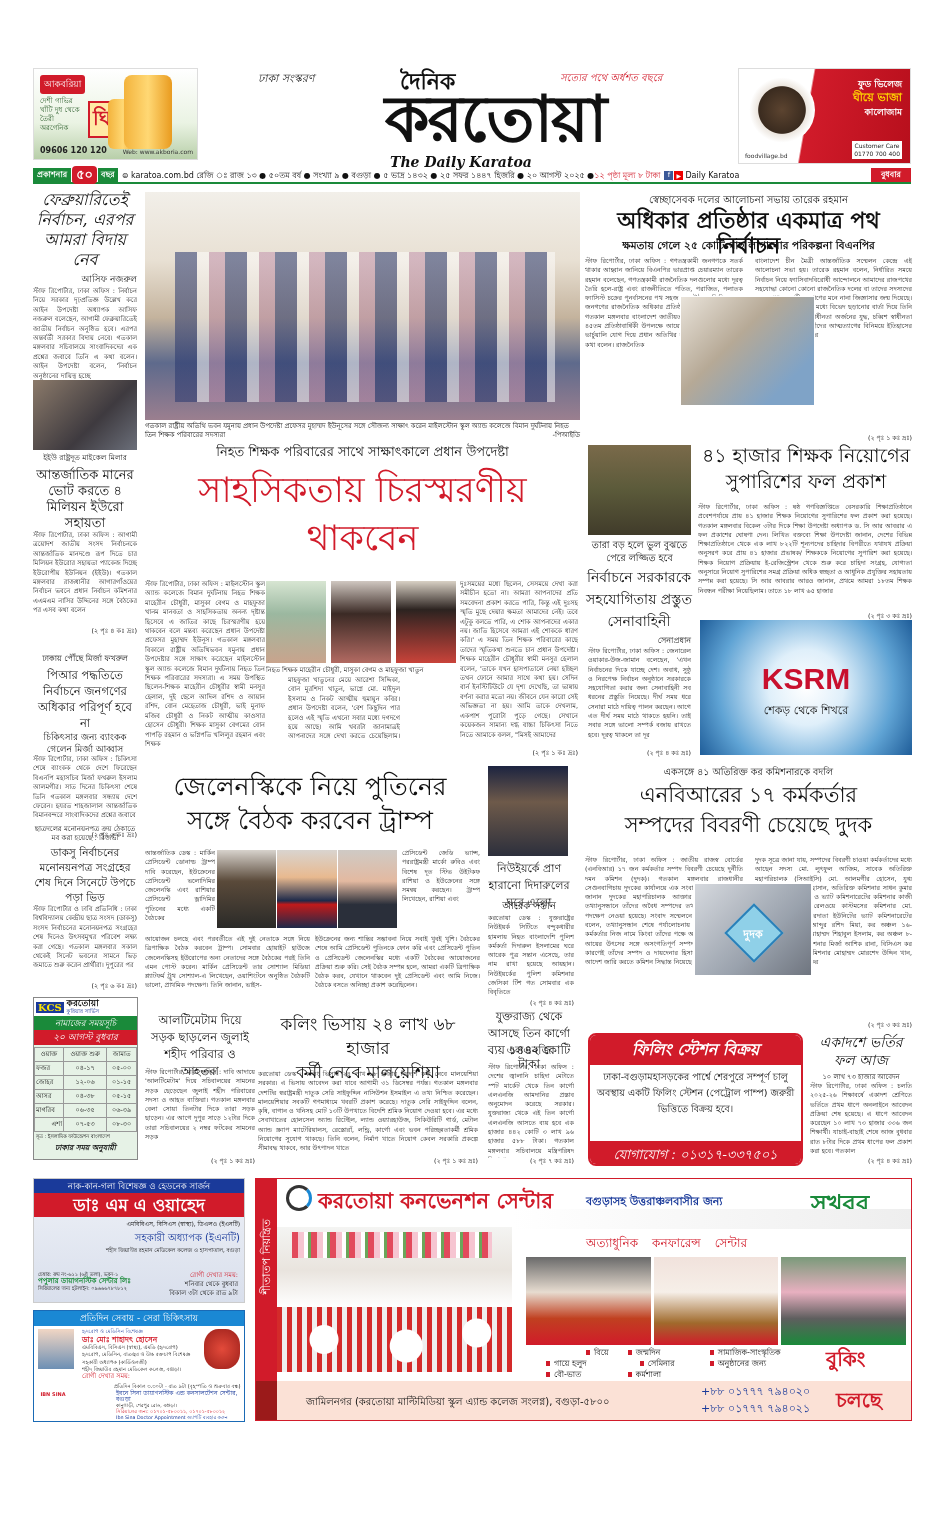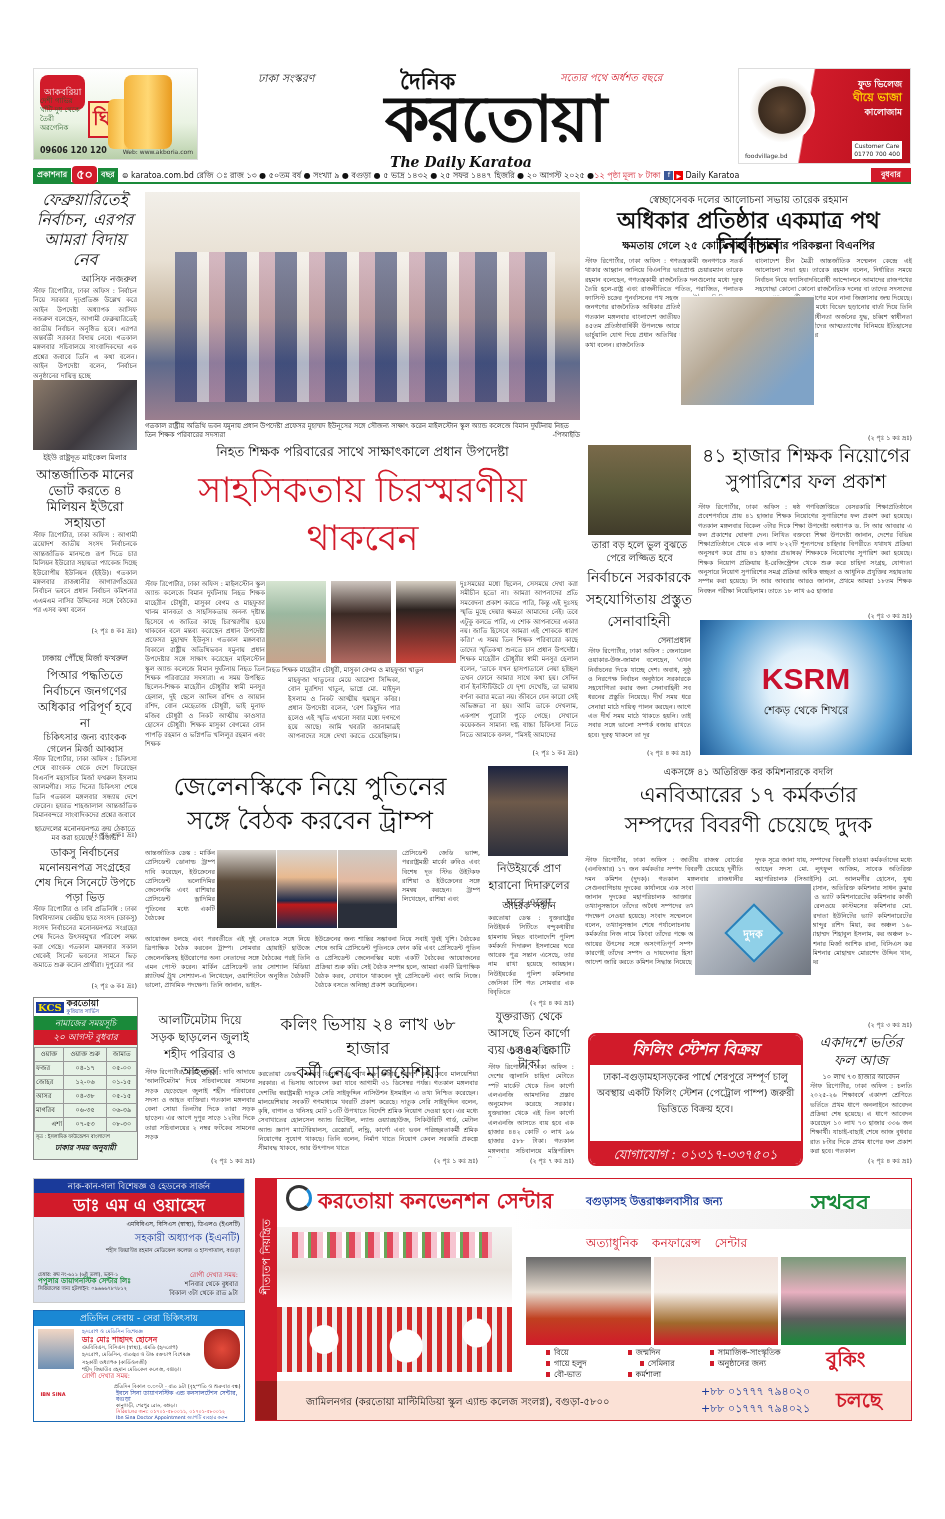--- a/index.html
+++ b/index.html
@@ -4,21 +4,21 @@
 <style>
 *{box-sizing:border-box;margin:0;padding:0}
 body{width:945px;height:1519px;background:#fff;font-family:"DejaVu Sans",sans-serif;color:#111;position:relative;overflow:hidden}
 .abs{position:absolute}
 .photo{background:linear-gradient(135deg,#c9b8a8,#7d6a5e 50%,#3a4b6b);}
 .hl{font-family:"DejaVu Serif",serif;text-align:center;line-height:1.15}
 .body{font-size:7px;line-height:9.5px;color:#222;text-align:justify;overflow:hidden}
 .red{color:#d11b2a}
 
 #ad-ghee{left:33px;top:68px;width:165px;height:92px;background:linear-gradient(180deg,#fff 0%,#eaf3e3 60%,#b8cfa9 100%);border:1px solid #ddd}
-#ad-ghee .brand{position:absolute;left:6px;top:6px;background:#d11b2a;color:#fff;font-size:9px;padding:10px 4px;border-radius:8px}
+#ad-ghee .brand{position:absolute;left:6px;top:6px;background:#d11b2a;color:#fff;font-size:9px;padding:2px 4px;border-radius:3px}
 #ad-ghee .tag{position:absolute;left:6px;top:28px;font-size:7px;color:#2a5d2a;width:40px;line-height:9px}
 #ad-ghee .ghi{position:absolute;left:54px;top:32px;font-size:20px;color:#d11b2a;font-weight:bold;border:2px solid #d11b2a;padding:0 3px;background:#ffe9a5}
 #ad-ghee .jar{position:absolute;left:90px;top:6px;width:48px;height:74px;background:linear-gradient(90deg,#f3b33c,#ffd874,#e99b1f);border-radius:8px}
 #ad-ghee .jar2{position:absolute;left:74px;top:30px;width:30px;height:50px;background:linear-gradient(90deg,#f3b33c,#ffd874,#e99b1f);border-radius:6px}
 #ad-ghee .phone{position:absolute;left:6px;bottom:4px;font-size:8px;font-weight:bold;color:#222}
 #ad-ghee .web{position:absolute;right:4px;bottom:4px;font-size:6px;color:#333}
 #edition{left:258px;top:70px;font-size:11px;font-style:italic;color:#222}
 #dainik{left:400px;top:64px;font-size:22px;font-weight:bold;color:#111;font-family:"DejaVu Serif",serif}
 #logo{left:285px;top:84px;width:420px;height:70px;font-size:64px;font-weight:900;color:#111;text-align:center;line-height:70px;font-family:"DejaVu Serif",serif;letter-spacing:-2px}
 #logo-en{left:390px;top:154px;font-size:14px;font-weight:bold;font-style:italic;font-family:"DejaVu Serif",serif}
@@ -319,21 +319,21 @@
       <span>অত্যাধুনিক</span>
       <span>কনফারেন্স</span>
       <span>সেন্টার</span>
     </div>
   <div style="position:absolute;left:270px;top:78px;width:380px;height:88px;display:flex;gap:3px">
     <div style="flex:1;background:linear-gradient(180deg,#6a6a6a,#e7dcd0 40%,#c04020 70%,#d11b2a)"></div>
     <div style="flex:1;background:linear-gradient(180deg,#f1e2dc,#f6efe8 40%,#a06a2c 75%,#d11b2a)"></div>
     <div style="flex:1;background:linear-gradient(180deg,#7a9a7a,#e8b0c0 40%,#5e5e5e 70%,#1a8a3a)"></div>
   </div>
   <div id="conv-services" style="position:absolute;left:290px;top:168px;width:270px;display:grid;grid-template-columns:1fr 1fr 1.3fr;font-size:8px;line-height:11px">
-      <span style="padding-left: 8px; position: relative;">বিয়ে<span style="position: absolute; left: 0px; top: 3px; width: 4px; height: 5px; background: rgb(209, 27, 42);"></span></span>
+      <span style="padding-left: 8px; position: relative; margin-left: 40px;">বিয়ে<span style="position: absolute; left: 0px; top: 3px; width: 4px; height: 5px; background: rgb(209, 27, 42);"></span></span>
       <span style="padding-left: 8px; position: relative;">জন্মদিন<span style="position: absolute; left: 0px; top: 3px; width: 4px; height: 5px; background: rgb(209, 27, 42);"></span></span>
       <span style="padding-left: 8px; position: relative;">সামাজিক-সাংস্কৃতিক<span style="position: absolute; left: 0px; top: 3px; width: 4px; height: 5px; background: rgb(209, 27, 42);"></span></span>
       <span style="padding-left: 8px; position: relative;">গায়ে হলুদ<span style="position: absolute; left: 0px; top: 3px; width: 4px; height: 5px; background: rgb(209, 27, 42);"></span></span>
       <span style="padding-left: 8px; position: relative; margin-left: 12px;">সেমিনার<span style="position: absolute; left: 0px; top: 3px; width: 4px; height: 5px; background: rgb(209, 27, 42);"></span></span>
       <span style="padding-left: 8px; position: relative;">অনুষ্ঠানের জন্য<span style="position: absolute; left: 0px; top: 3px; width: 4px; height: 5px; background: rgb(209, 27, 42);"></span></span>
       <span style="padding-left: 8px; position: relative;">বৌ-ভাত<span style="position: absolute; left: 0px; top: 3px; width: 4px; height: 5px; background: rgb(209, 27, 42);"></span></span>
       <span style="padding-left: 8px; position: relative;">কর্মশালা<span style="position: absolute; left: 0px; top: 3px; width: 4px; height: 5px; background: rgb(209, 27, 42);"></span></span>
     </div>
   <div style="position:absolute;left:570px;top:165px;font-size:20px;color:#d11b2a;font-weight:bold">বুকিং</div>
   <div style="position:absolute;left:21px;top:202px;width:636px;height:41px;background:#fbe1d6"></div>

